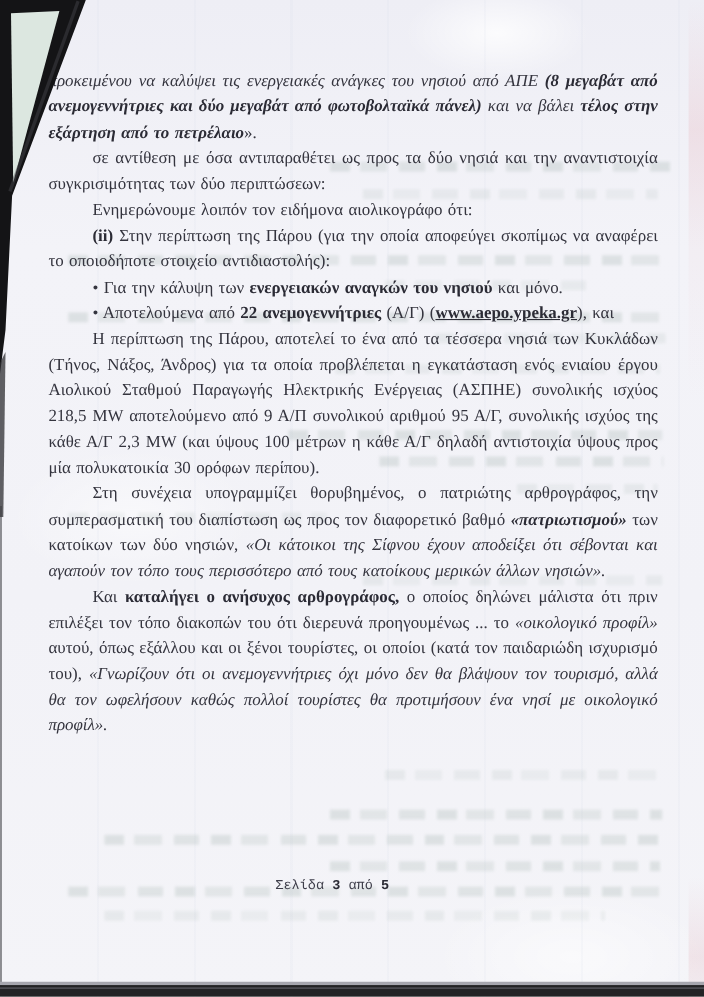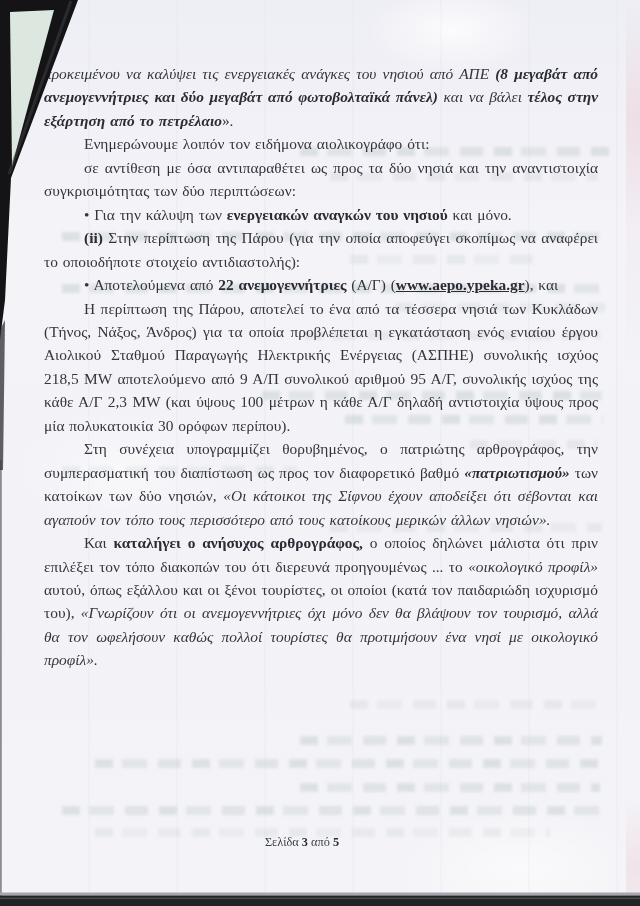--- a/index.html
+++ b/index.html
@@ -45,23 +45,23 @@
     font-size:15.4px;line-height:23.45px;
     text-align:justify;word-spacing:1px;
   }
   #doc p{margin:0;}
   #doc p.indent{text-indent:40px;}
   .b{font-weight:bold;color:#2b2b35;}
   .i{font-style:italic;}
   .u{text-decoration:underline;}
   
   #footer{
-    position:absolute;left:0;top:835px;width:604px;
+    position:absolute;left:0;top:798px;width:604px;
     text-align:center;
-    color:#3d3d49;font-size:12.3px;
+    color:#3d3d49;font-size:12.3px;font-family:Liberation Mono, monospace;
   }
   
   .bleed{
     position:absolute;height:9px;
     background:repeating-linear-gradient(90deg,
       rgba(122,146,136,0.34) 0 18px, transparent 18px 27px,
       rgba(122,146,136,0.26) 27px 52px, transparent 52px 63px,
       rgba(122,146,136,0.30) 63px 86px, transparent 86px 97px);
     filter:blur(1.4px);
     opacity:.55;
@@ -91,24 +91,24 @@
   <div class="bleed faint" style="left:330px;top:523px;width:272px"></div>
   <div class="bleed faint" style="left:350px;top:700px;width:248px"></div>
   <div class="bleed" style="left:300px;top:736px;width:302px"></div>
   <div class="bleed" style="left:95px; top:759px;width:505px"></div>
   <div class="bleed" style="left:300px;top:783px;width:300px"></div>
   <div class="bleed" style="left:62px; top:806px;width:540px"></div>
   <div class="bleed faint" style="left:95px; top:828px;width:455px"></div>
 
   <div id="doc">
       <p class=""><span class="i">προκειμένου να καλύψει τις ενεργειακές ανάγκες του νησιού από ΑΠΕ </span><span class="b i">(8 μεγαβάτ από ανεμογεννήτριες και δύο μεγαβάτ από φωτοβολταϊκά πάνελ)</span><span class="i"> και να βάλει </span><span class="b i">τέλος στην εξάρτηση από το πετρέλαιο</span><span>».</span></p>
+      <p class="indent"><span>σε αντίθεση με όσα αντιπαραθέτει ως προς τα δύο νησιά και την αναντιστοιχία συγκρισιμότητας των δύο περιπτώσεων:</span></p>
       <p class="indent"><span>Ενημερώνουμε λοιπόν τον ειδήμονα αιολικογράφο ότι:</span></p>
-      <p class="indent"><span>σε αντίθεση με όσα αντιπαραθέτει ως προς τα δύο νησιά και την αναντιστοιχία συγκρισιμότητας των δύο περιπτώσεων:</span></p>
+      <p class="indent"><span class="b">(ii)</span><span> Στην περίπτωση της Πάρου (για την οποία αποφεύγει σκοπίμως να αναφέρει το οποιοδήποτε στοιχείο αντιδιαστολής):</span></p>
       <p class="indent"><span>• Για την κάλυψη των </span><span class="b">ενεργειακών αναγκών του νησιού</span><span> και μόνο.</span></p>
-      <p class="indent"><span class="b">(ii)</span><span> Στην περίπτωση της Πάρου (για την οποία αποφεύγει σκοπίμως να αναφέρει το οποιοδήποτε στοιχείο αντιδιαστολής):</span></p>
       <p class="indent"><span>• Αποτελούμενα από </span><span class="b">22 ανεμογεννήτριες</span><span> (Α/Γ) (</span><span class="b u">www.aepo.ypeka.gr</span><span>), και</span></p>
       <p class="indent"><span>Η περίπτωση της Πάρου, αποτελεί το ένα από τα τέσσερα νησιά των Κυκλάδων (Τήνος, Νάξος, Άνδρος) για τα οποία προβλέπεται η εγκατάσταση ενός ενιαίου έργου Αιολικού Σταθμού Παραγωγής Ηλεκτρικής Ενέργειας (ΑΣΠΗΕ) συνολικής ισχύος 218,5 MW αποτελούμενο από 9 Α/Π συνολικού αριθμού 95 Α/Γ, συνολικής ισχύος της κάθε Α/Γ 2,3 MW (και ύψους 100 μέτρων η κάθε Α/Γ δηλαδή αντιστοιχία ύψους προς μία πολυκατοικία 30 ορόφων περίπου).</span></p>
       <p class="indent"><span>Στη συνέχεια υπογραμμίζει θορυβημένος, ο πατριώτης αρθρογράφος, την συμπερασματική του διαπίστωση ως προς τον διαφορετικό βαθμό </span><span class="b i">«πατριωτισμού»</span><span> των κατοίκων των δύο νησιών, </span><span class="i">«Οι κάτοικοι της Σίφνου έχουν αποδείξει ότι σέβονται και αγαπούν τον τόπο τους περισσότερο από τους κατοίκους μερικών άλλων νησιών».</span></p>
       <p class="indent"><span>Και </span><span class="b">καταλήγει ο ανήσυχος αρθρογράφος,</span><span> ο οποίος δηλώνει μάλιστα ότι πριν επιλέξει τον τόπο διακοπών του ότι διερευνά προηγουμένως ... το </span><span class="i">«οικολογικό προφίλ»</span><span>  αυτού, όπως εξάλλου και οι ξένοι τουρίστες, οι οποίοι (κατά τον παιδαριώδη ισχυρισμό του), </span><span class="i">«Γνωρίζουν ότι οι ανεμογεννήτριες όχι μόνο δεν θα βλάψουν τον τουρισμό, αλλά θα τον ωφελήσουν καθώς πολλοί τουρίστες θα προτιμήσουν ένα νησί με οικολογικό προφίλ».</span></p>
     </div>
 
   <div id="footer">
     <span>Σελίδα</span> 
     <span class="b">3</span> 
     <span>από</span> 

